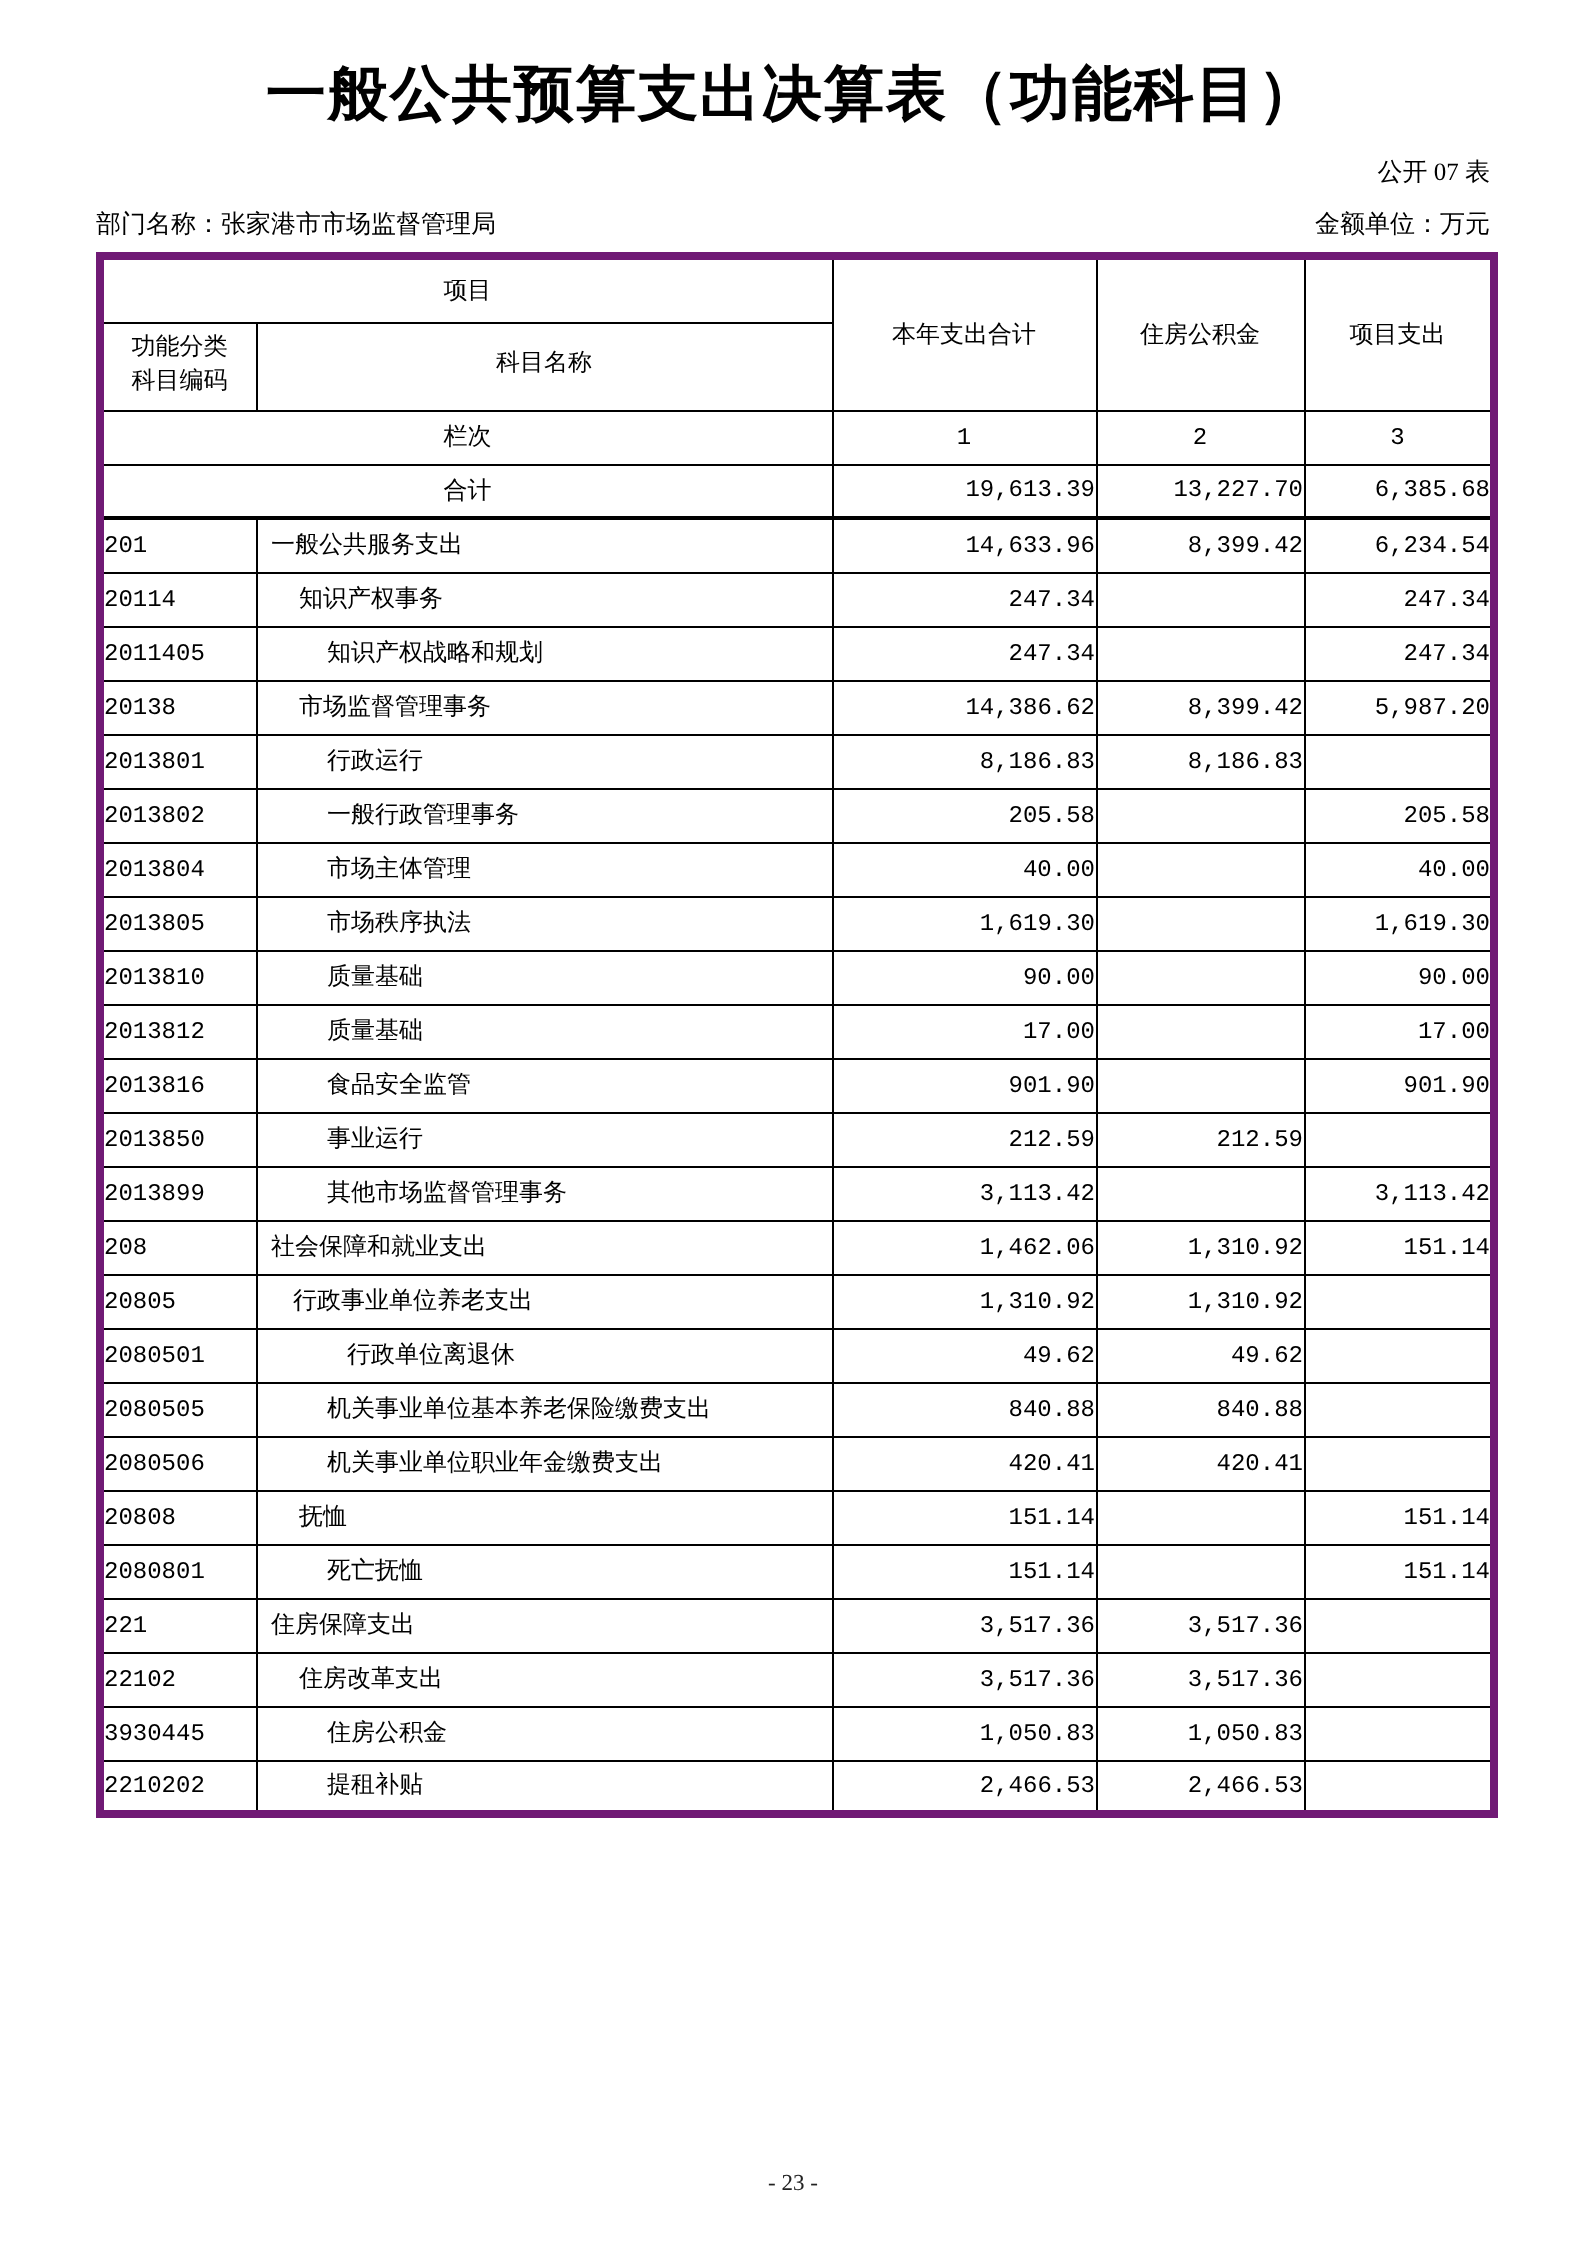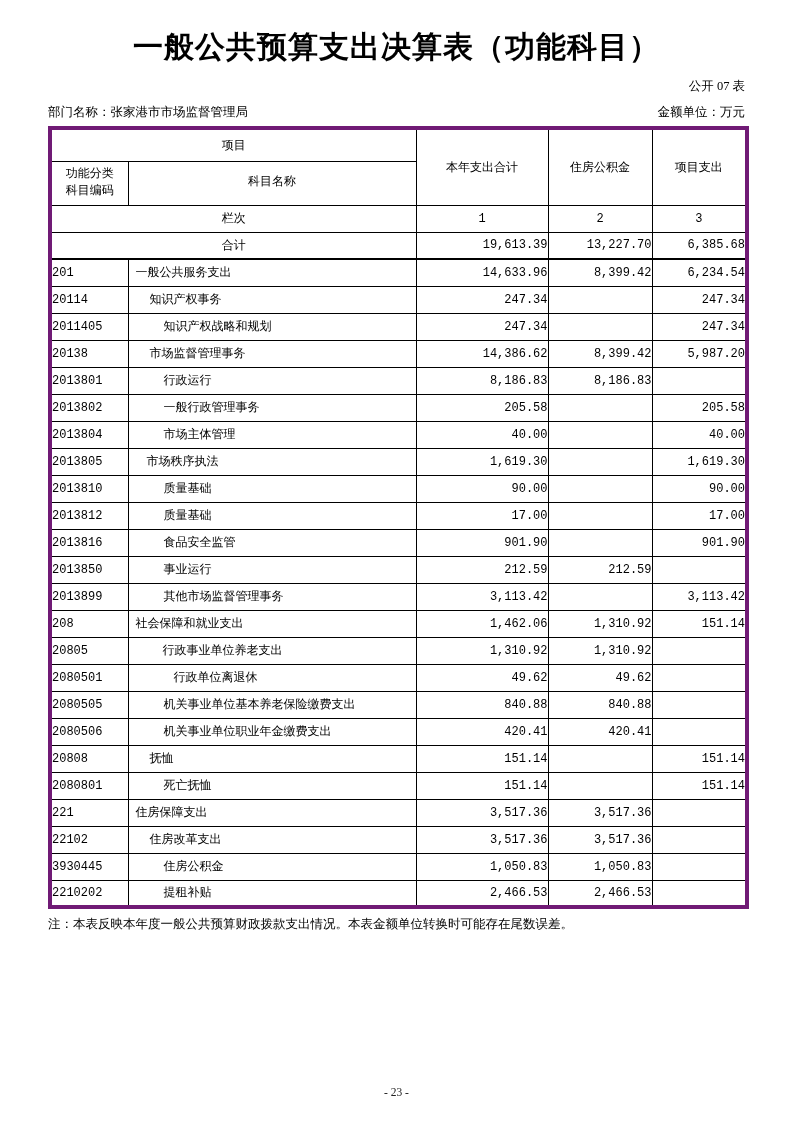--- a/index.html
+++ b/index.html
@@ -175,21 +175,21 @@
   </tr>
         <tr class="data-row">
     <td class="code">2013804</td>
     <td class="name" style="padding-left: 35px;">市场主体管理</td>
     <td class="num">40.00</td>
     <td class="num"></td>
     <td class="num">40.00</td>
   </tr>
         <tr class="data-row">
     <td class="code">2013805</td>
-    <td class="name" style="padding-left: 18px;">市场秩序执法</td>
+    <td class="name" style="padding-left: 35px;">市场秩序执法</td>
     <td class="num">1,619.30</td>
     <td class="num"></td>
     <td class="num">1,619.30</td>
   </tr>
         <tr class="data-row">
     <td class="code">2013810</td>
     <td class="name" style="padding-left: 35px;">质量基础</td>
     <td class="num">90.00</td>
     <td class="num"></td>
     <td class="num">90.00</td>
@@ -224,21 +224,21 @@
   </tr>
         <tr class="data-row">
     <td class="code">208</td>
     <td class="name" style="padding-left: 7px;">社会保障和就业支出</td>
     <td class="num">1,462.06</td>
     <td class="num">1,310.92</td>
     <td class="num">151.14</td>
   </tr>
         <tr class="data-row">
     <td class="code">20805</td>
-    <td class="name" style="padding-left: 34px; margin-left: 34px;">行政事业单位养老支出</td>
+    <td class="name" style="padding-left: 18px; margin-left: 34px;">行政事业单位养老支出</td>
     <td class="num">1,310.92</td>
     <td class="num">1,310.92</td>
     <td class="num"></td>
   </tr>
         <tr class="data-row">
     <td class="code">2080501</td>
     <td class="name" style="padding-left: 45px;">行政单位离退休</td>
     <td class="num">49.62</td>
     <td class="num">49.62</td>
     <td class="num"></td>
@@ -295,17 +295,16 @@
         <tr class="data-row">
     <td class="code">2210202</td>
     <td class="name" style="padding-left: 35px;">提租补贴</td>
     <td class="num">2,466.53</td>
     <td class="num">2,466.53</td>
     <td class="num"></td>
   </tr>
       </tbody>
   </table>
 
-  <div class="note">注：本表反映本年度一般公共预算财政拨款支出情况。本表金额单位转换时可能存在尾数误差。</div>
 
 </div>
 
 <div class="page-number">- 23 -</div>
 
 </body></html>

